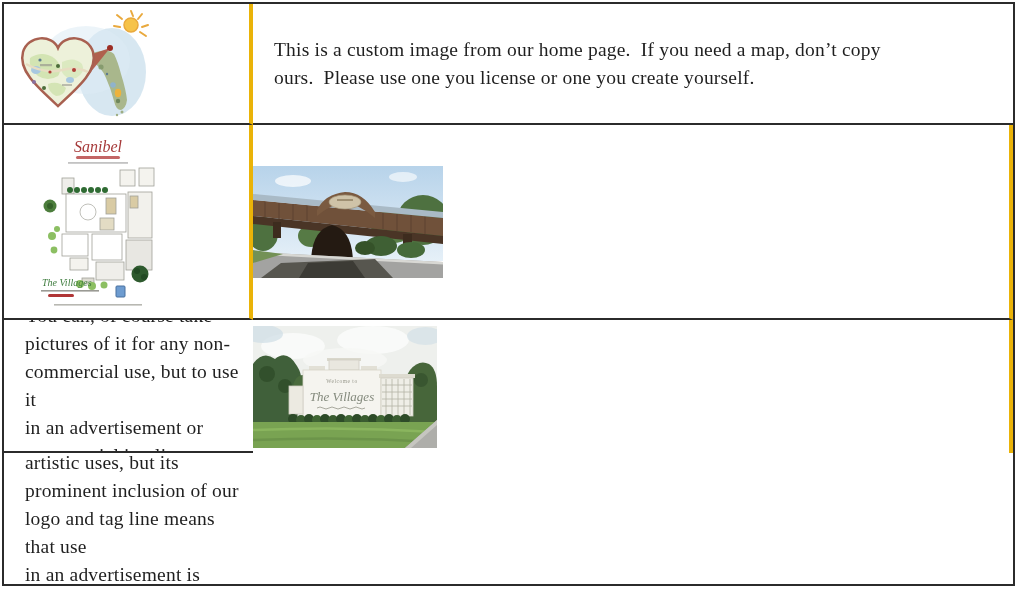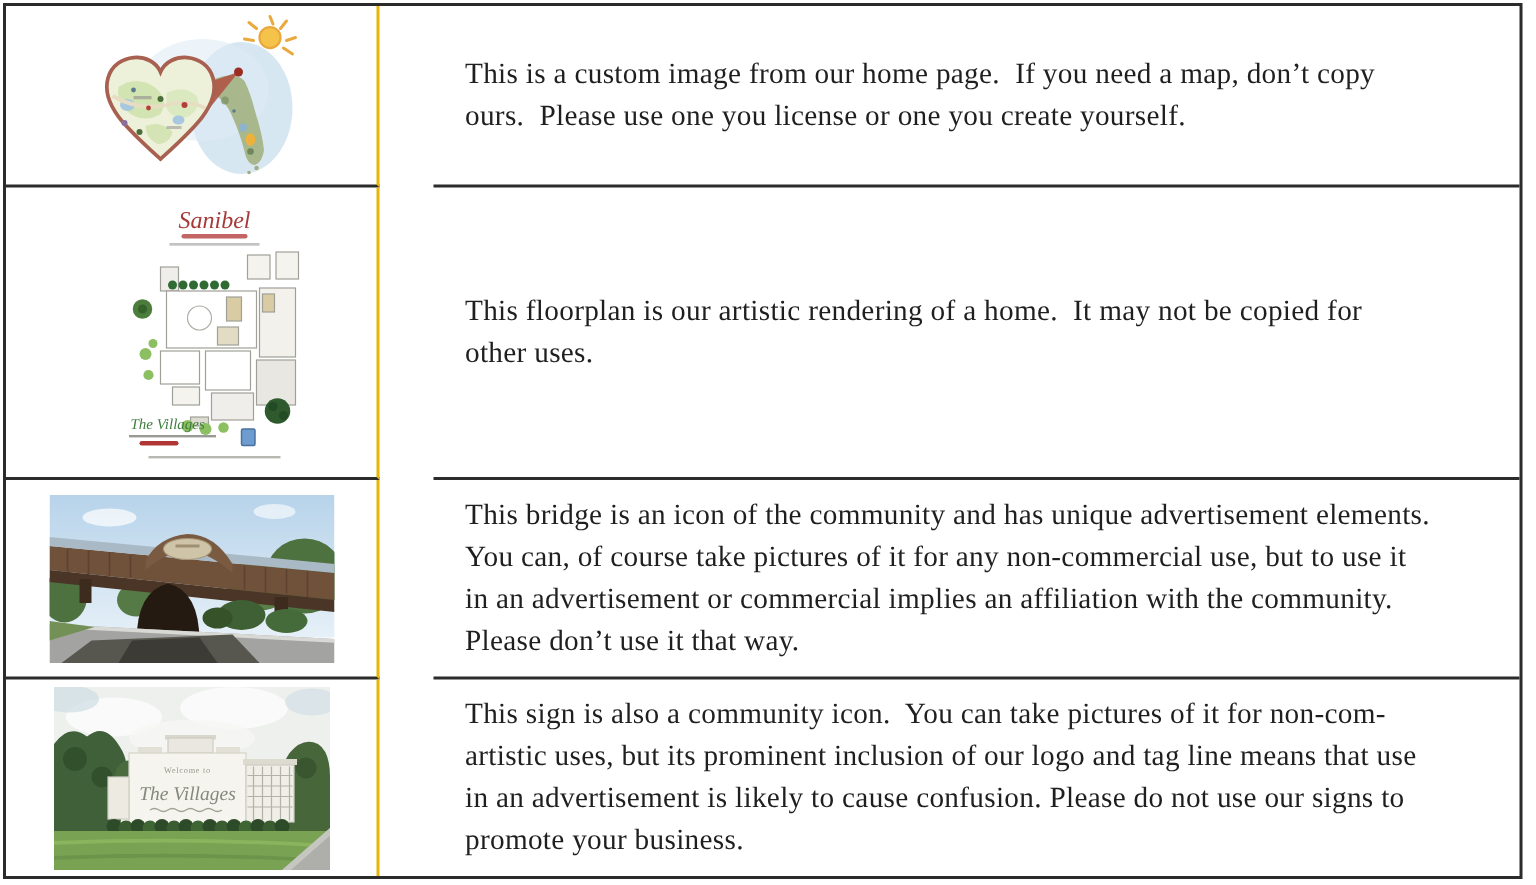--- a/index.html
+++ b/index.html
@@ -6,23 +6,23 @@
   body{width:1024px;height:590px;overflow:hidden;
        font-family:"Liberation Serif","DejaVu Serif",serif;}
   .page{position:relative;width:1024px;height:590px;background:#ffffff;}
   .doc-table{
     position:absolute;left:2px;top:2px;width:1013px;height:584px;
     display:grid;grid-template-columns:249px 1fr;
     grid-template-rows:121px 195px 133px 1fr;
     border:2px solid #2b2b2b;background:#ffffff;box-sizing:border-box;
   }
   .cell{display:flex;align-items:center;box-sizing:border-box;overflow:hidden;}
-  .img-cell{border-right:2px solid #eab308;border-bottom:2px solid #2b2b2b;
-            justify-content:center;}
-  .text-cell{border-bottom:2px solid #2b2b2b;padding:0 10px 0 21px;margin-left:36px;}
+  .img-cell{border-right:4px solid #eab308;border-bottom:2px solid #2b2b2b;
+            }
+  .text-cell{border-bottom:2px solid #2b2b2b;padding:0 10px 0 21px;}
   .last .img-cell, .img-cell.last{border-bottom:none;}
   .text-cell.last{border-bottom:none;}
   .row-text{
     margin:0;color:#1f1f1f;font-size:19.5px;line-height:28px;
     letter-spacing:0.2px;white-space:pre-wrap;
   }
   svg{display:block;}
   .shift-r1{margin-left:10px;}
   .shift-r2{margin-left:32px;}
   .script{font-style:italic;font-family:"Liberation Serif","DejaVu Serif",serif;}
@@ -138,24 +138,20 @@
           <circle cx="101" cy="137" r="3" fill="#224a24"></circle>
           <circle cx="108" cy="143" r="3" fill="#224a24"></circle>
         </g>
 
         <text x="6" y="152" class="script" font-size="10" fill="#3f7d3f">The Villages</text>
         <rect x="5" y="156" width="58" height="1.6" fill="#9a9a94"></rect>
         <rect x="12" y="160" width="26" height="3" rx="1.5" fill="#b03636"></rect>
         <rect x="80" y="152" width="9" height="11" rx="1" fill="#6e9cd0" stroke="#49719f" stroke-width="1"></rect>
         <rect x="18" y="170" width="88" height="1.6" fill="#b8b8b2"></rect>
       </svg>
-    </div>
-    <div class="cell text-cell">
-      <p class="row-text">This floorplan is our artistic rendering of a home.  It may not be copied for
-other uses.</p>
     </div>
 
     <div class="cell img-cell">
       <svg width="190" height="112" viewBox="0 0 190 112">
         <defs>
           <linearGradient id="skyg" x1="0" y1="0" x2="0" y2="1">
             <stop offset="0" stop-color="#b7d3ea"></stop>
             <stop offset="1" stop-color="#e6f0f8"></stop>
           </linearGradient>
         </defs>

